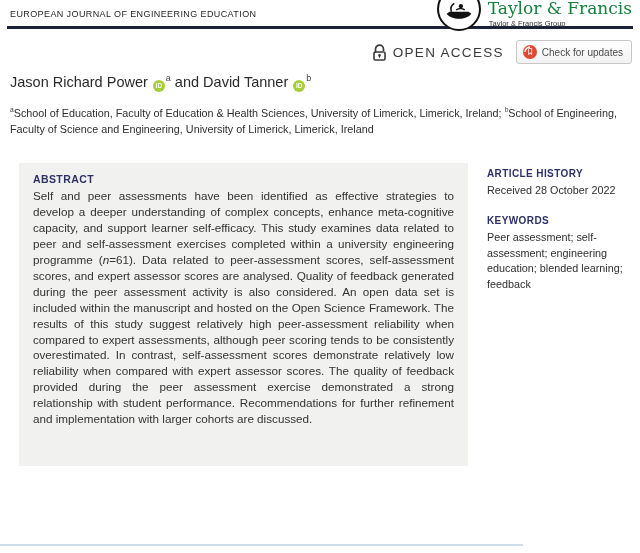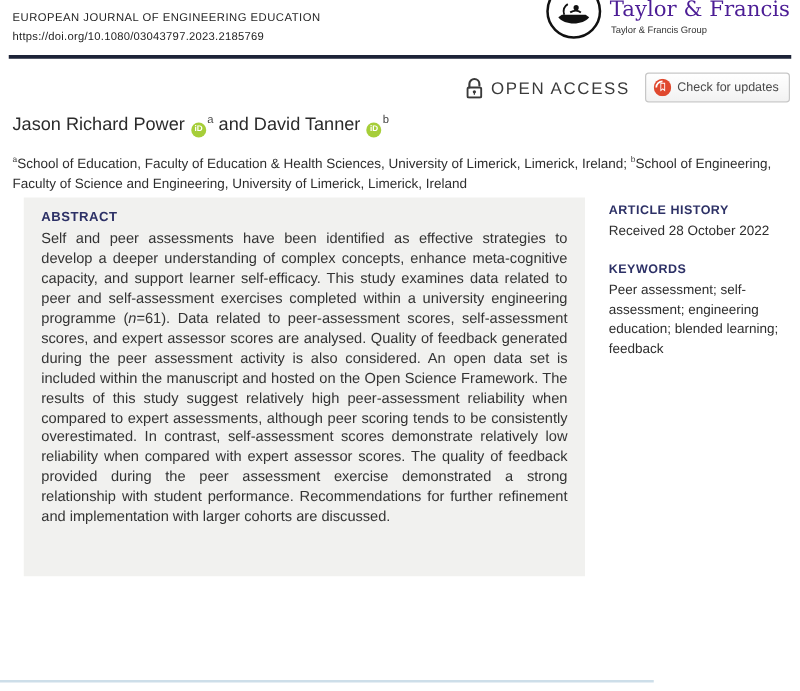--- a/index.html
+++ b/index.html
@@ -25,21 +25,21 @@
     display: flex; align-items: center; gap: 7px;
   }
   .tf-circle {
     width: 44px; height: 44px; border: 2.5px solid #111; border-radius: 50%;
     box-sizing: border-box; display:flex; align-items:center; justify-content:center;
     background:#fff;
   }
   .tf-texts { margin-top: 10px; }
   .tf-wordmark {
     font-family: "DejaVu Serif", serif;
-    font-size: 17px; color: #4c1d95; line-height: 1.05;
+    font-size: 17px; color: #15803d; line-height: 1.05;
   }
   .tf-group { font-size: 7.5px; color: #333; margin-top: 2px; margin-left: 1px; }
 
   .navy-rule {
     height: 3px; background: #1d2337; margin: 7px 7px 0 7px;
   }
 
   
   .badges-row {
     display: flex; justify-content: flex-end; align-items: center;
@@ -71,21 +71,21 @@
     text-align: center; line-height: 12px; vertical-align: -1px;
     margin: 0 1px 0 5px; cursor: pointer;
   }
   sup.mark { font-size: 62%; vertical-align: super; line-height: 0; color: #444; }
   .affiliations {
     margin: 13px 10px 0 10px; max-width: 620px;
     font-size: 10.8px; color: #2e2e2e; line-height: 1.5;
   }
 
   
-  .main-row { display: flex; margin-top: 3px; }
+  .main-row { display: flex; margin-top: 26px; }
   .abstract-box {
     margin-left: 19px; width: 449px; height: 303px;
     background: #f1f1ef; box-sizing: border-box;
     padding: 10px 14px 0 14px; overflow: hidden;
   }
   .abstract-heading {
     font-size: 10.5px; font-weight: 700; color: #2d3166;
     letter-spacing: .4px; margin-bottom: 3px;
   }
   .abstract-text {
@@ -107,21 +107,20 @@
     background: #cddee9;
   }
 </style>
 </head>
 <body>
 
 <div class="page">
 
   <div class="top-header">
     <div class="journal-name">EUROPEAN JOURNAL OF ENGINEERING EDUCATION</div>
-    <div class="doi">https://doi.org/10.1080/03043797.2023.2185769</div>
 
     <div class="publisher">
       <div class="tf-circle">
         <svg width="38" height="38" viewBox="0 0 40 40">
           <path d="M7 25 C12 32 28 32 33 25 L30 23 L10 23 Z" fill="#111"></path>
           <path d="M12 23 q-2 -6 3 -9" stroke="#111" stroke-width="1.6" fill="none"></path>
           <circle cx="22" cy="17" r="2.2" fill="#111"></circle>
           <path d="M17 21 q5 -3 9 0" stroke="#111" stroke-width="1.6" fill="none"></path>
         </svg>
       </div>

